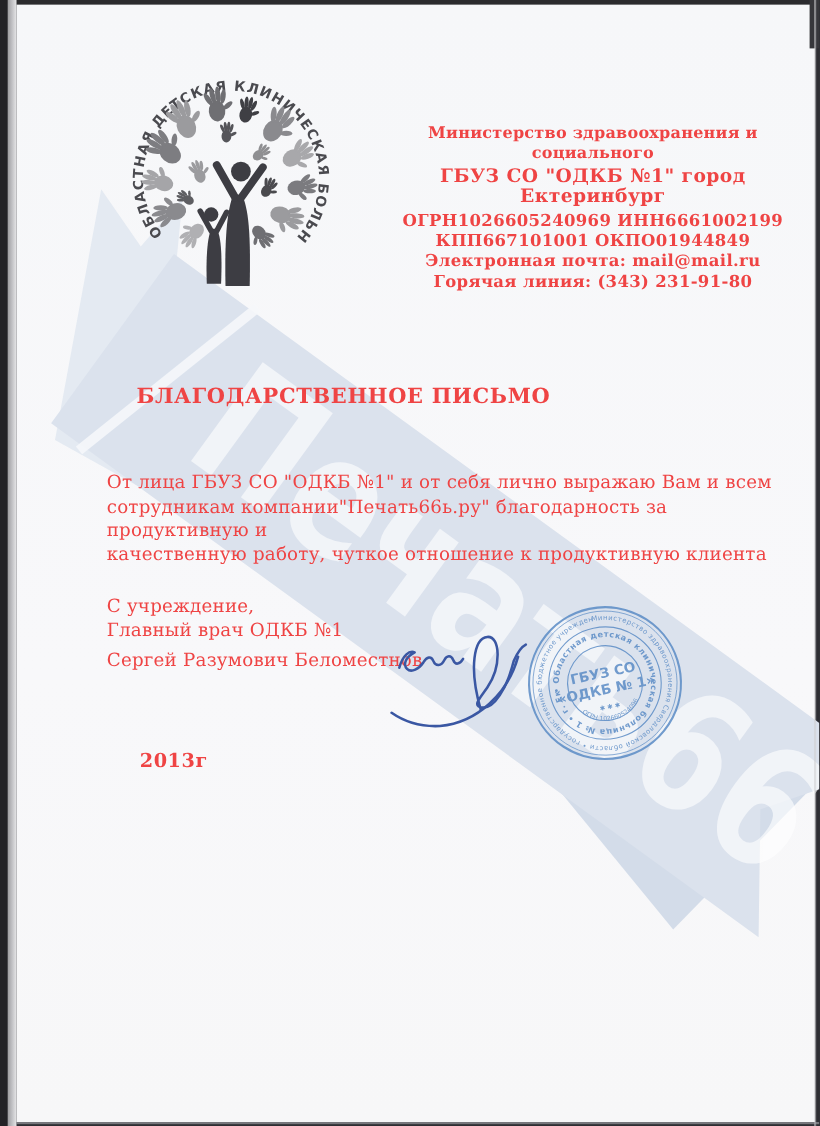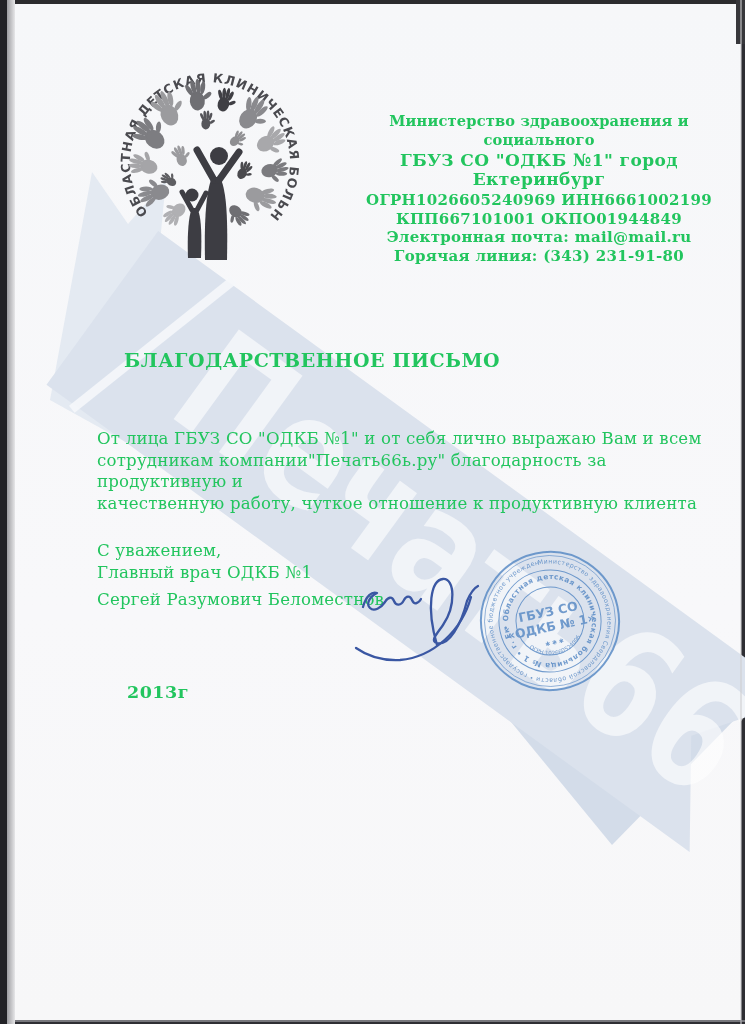--- a/index.html
+++ b/index.html
@@ -10,21 +10,21 @@
   
   .edge{position:absolute;}
   .edge-top{left:0;top:0;width:745px;height:4px;background:#2b2b2e;}
   .edge-left{left:0;top:0;width:7px;height:1024px;background:#222226;}
   .edge-left2{left:7px;top:0;width:8px;height:1024px;background:linear-gradient(90deg,#9d9da1,#e6e6e8);}
   .edge-right-notch{right:0;top:0;width:9px;height:44px;background:#37373b;}
   .edge-right{right:3px;top:0;width:2px;height:1024px;background:#cdcdd0;opacity:.55;}
   .edge-bottom{left:15px;right:0;bottom:2px;height:2px;background:#a9a9ad;opacity:.6;}
 
   svg{position:absolute;left:0;top:0;pointer-events:none;}
-  .abs{position:absolute;color:#22c55e;}
+  .abs{position:absolute;color:#ef4444;}
 
   .letterhead{left:358px;top:112px;width:362px;text-align:center;font-weight:bold;line-height:18.5px;}
   .lh-sm{font-size:14.6px;letter-spacing:.2px;}
   .lh-org{font-size:17px;letter-spacing:.4px;margin:2px 0 3px 0;}
   .lh-num{font-size:15px;letter-spacing:.3px;text-align:center;}
 
   .doc-title{left:124px;top:349px;width:460px;text-align:left;
              font-size:19px;font-weight:bold;letter-spacing:.6px;}
 
   .body-text{left:97px;top:428px;width:620px;font-size:16.6px;line-height:21.6px;letter-spacing:.2px;}
@@ -113,21 +113,21 @@
 
   <div class="abs doc-title">БЛАГОДАРСТВЕННОЕ ПИСЬМО</div>
 
   <div class="abs body-text">
     <span style="display:block">От лица  ГБУЗ СО "ОДКБ №1" и от себя лично выражаю Вам и всем</span>
     <span style="display:block">сотрудникам компании"Печать66ь.ру" благодарность за продуктивную и</span>
     <span style="display:block">качественную работу, чуткое отношение к продуктивную клиента</span>
   </div>
 
   <div class="abs signoff">
-    <div>С уважением,</div>
+    <div>С учреждение,</div>
     <div>Главный врач ОДКБ №1</div>
   </div>
   <div class="abs signer">Сергей Разумович Беломестнов</div>
 
   <svg width="745" height="1024" viewBox="0 0 745 1024">
     <g transform="translate(550,621) rotate(-12)" opacity="0.82">
       <defs>
         <path id="stamp-outer-path" d="M 0,-57.5 A 57.5,57.5 0 1 1 -0.05,-57.5" fill="none"></path>
         <path id="stamp-inner-path" d="M -42,0 A 42,42 0 1 1 -42,0.05" fill="none"></path>
         <path id="stamp-ogrn-path" d="M -26,22 A 34,34 0 0 0 26,22" fill="none"></path>

